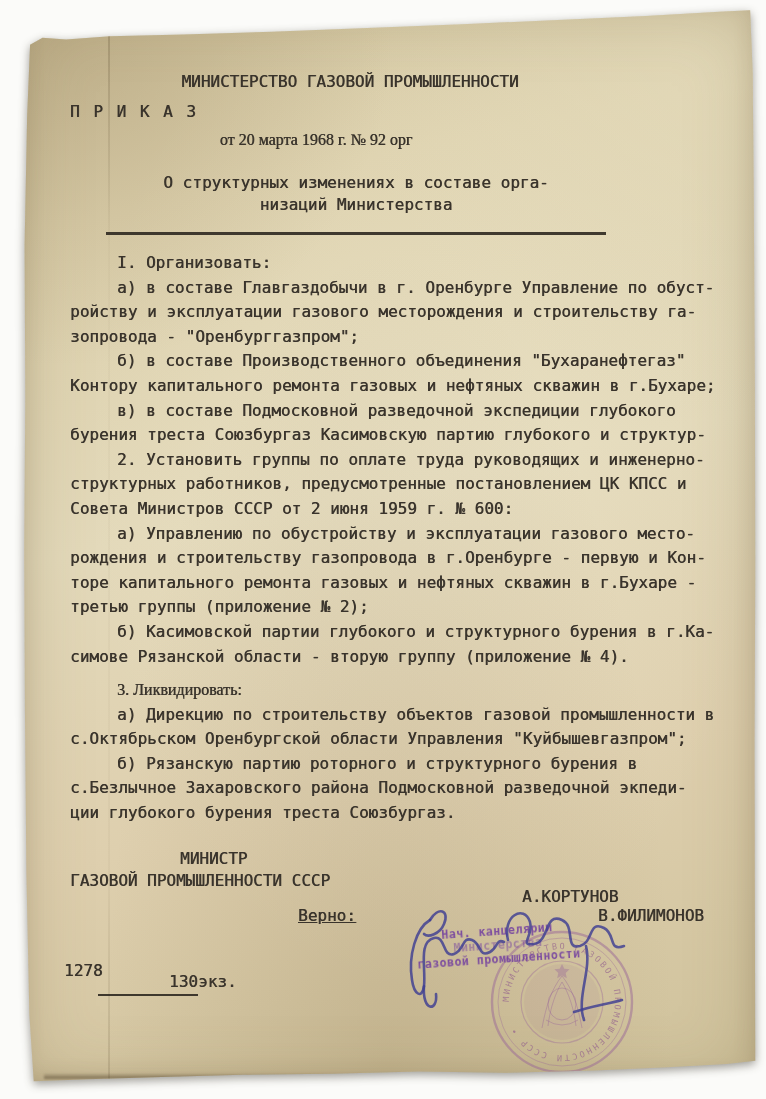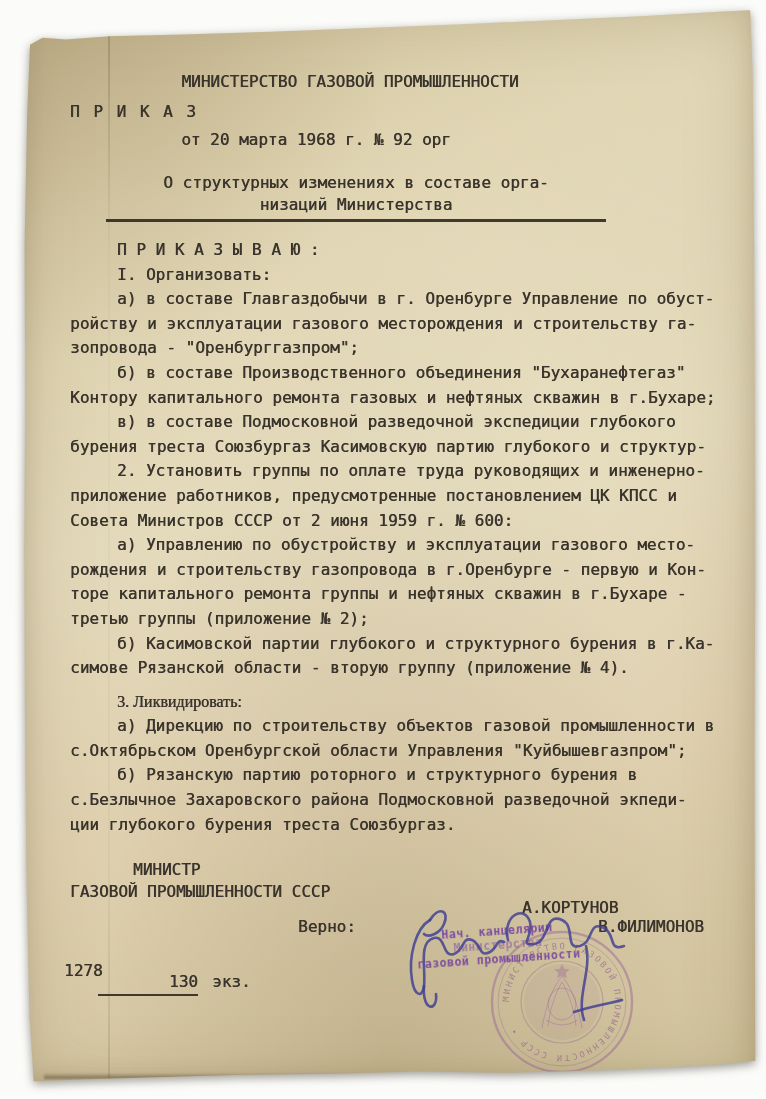--- a/index.html
+++ b/index.html
@@ -21,39 +21,39 @@
       96% 97.6%,88% 97.9%,78% 98.2%,66% 98.4%,54% 98.3%,42% 98.5%,30% 98.6%,19% 98.8%,
       9% 99.0%,1.6% 99.2%,1.0% 93%,.6% 80%,.4% 65%,.3% 50%,.45% 36%,.35% 22%,.7% 10%);}
   .paper::after{content:"";position:absolute;left:3%;right:2%;bottom:1%;height:6px;
     background:linear-gradient(to bottom,transparent,rgba(60,45,25,.5));filter:blur(1px);}
   .crease-v{position:absolute;left:86px;top:0;bottom:0;width:2px;
     background:linear-gradient(to bottom,rgba(110,95,65,.35),rgba(110,95,65,.04) 22%,rgba(110,95,65,.05) 80%,rgba(110,95,65,.22));}
   .typ{color:#39332b;text-shadow:.5px 0 .6px rgba(53,48,42,.85);}
   .content{position:absolute;left:48px;top:0;width:656px;font-size:16px;}
   .h-ministry{margin-top:64px;width:560px;text-align:center;line-height:20px;}
   .h-order{margin-top:10px;width:560px;line-height:20px;letter-spacing:2px;}
-  .h-date{margin-top:8px;width:492px;text-align:center;line-height:20px;}
+  .h-date{margin-top:8px;width:492px;text-align:center;line-height:20px;font-family:Liberation Serif, serif;}
   .h-subject{margin-top:22px;margin-left:36px;width:500px;text-align:center;line-height:22px;
-    border-bottom:3px solid rgba(45,40,32,.9);padding-bottom:3px;}
+    border-bottom:3px solid rgba(45,40,32,.9);padding-bottom:16px;}
   .bodytext{margin-top:16px;}
   .line{line-height:24.6px;white-space:nowrap;}
   .line.ind{text-indent:47px;}
   .line.gap{margin-top:9px;font-family:Liberation Serif, serif;}
   .minister{margin-top:22px;}
-  .m1{margin-left:63px;line-height:21px;}
+  .m1{margin-left:110px;line-height:21px;}
   .m2row{position:relative;margin-top:1px;line-height:21px;}
   .m-name{position:absolute;left:452px;top:16px;}
-  .certrow{position:relative;margin-top:15px;line-height:20px;}
+  .certrow{position:relative;margin-top:15px;line-height:20px;text-decoration:underline;}
   .cert-label{margin-left:228px;}
   .cert-name{position:absolute;left:528px;top:0;}
   .f-number{position:absolute;left:42px;top:953px;font-size:16px;}
   .f-copies{position:absolute;left:76px;top:964px;font-size:16px;}
   .f-underline{display:inline-block;width:100px;text-align:right;
     border-bottom:2.5px solid rgba(45,40,32,.9);padding-bottom:3px;}
-  .f-ekz{margin-left:14px;}
+  .f-ekz{}
   .stamp{position:absolute;left:388px;top:916px;width:176px;transform:rotate(-4deg);
     color:rgba(111,58,160,.85);font-size:11.5px;font-weight:bold;line-height:14px;
     text-align:center;filter:blur(.3px);letter-spacing:.5px;}
   .stamp .s2{opacity:.55;}
   .seal-svg{position:absolute;left:454px;top:908px;}
   .sig-svg{position:absolute;left:356px;top:886px;}
 </style>
 </head>
 <body>
 
@@ -65,35 +65,34 @@
       <div class="content typ">
         <div class="h-ministry">МИНИСТЕРСТВО ГАЗОВОЙ ПРОМЫШЛЕННОСТИ</div>
         <div class="h-order">П Р И К А З</div>
         <div class="h-date">от 20 марта 1968 г. № 92 орг</div>
         <div class="h-subject">
           <div>О структурных изменениях в составе орга-</div>
           <div>низаций Министерства</div>
         </div>
 
         <div class="bodytext">
-          <div class="line ind">П Р И К А З Ы В А Ю :</div>
           <div class="line ind">I. Организовать:</div>
           <div class="line ind">а) в составе Главгаздобычи в г. Оренбурге Управление по обуст-</div>
           <div class="line">ройству и эксплуатации газового месторождения и строительству га-</div>
           <div class="line">зопровода - "Оренбурггазпром";</div>
           <div class="line ind">б) в составе Производственного объединения "Бухаранефтегаз"</div>
           <div class="line">Контору капитального ремонта газовых и нефтяных скважин в г.Бухаре;</div>
           <div class="line ind">в) в составе Подмосковной разведочной экспедиции глубокого</div>
           <div class="line">бурения треста Союзбургаз Касимовскую партию глубокого и структур-</div>
           <div class="line ind">2. Установить группы по оплате труда руководящих и инженерно-</div>
-          <div class="line">приложение работников, предусмотренные постановлением ЦК КПСС и</div>
+          <div class="line">структурных работников, предусмотренные постановлением ЦК КПСС и</div>
           <div class="line">Совета Министров СССР от 2 июня 1959 г. № 600:</div>
           <div class="line ind">а) Управлению по обустройству и эксплуатации газового место-</div>
           <div class="line">рождения и строительству газопровода в г.Оренбурге - первую и Кон-</div>
-          <div class="line">торе капитального ремонта группы и нефтяных скважин в г.Бухаре -</div>
+          <div class="line">торе капитального ремонта газовых и нефтяных скважин в г.Бухаре -</div>
           <div class="line">третью группы (приложение № 2);</div>
           <div class="line ind">б) Касимовской партии глубокого и структурного бурения в г.Ка-</div>
           <div class="line">симове Рязанской области - вторую группу (приложение № 4).</div>
           <div class="line ind gap">3. Ликвидировать:</div>
           <div class="line ind">а) Дирекцию по строительству объектов газовой промышленности в</div>
           <div class="line">с.Октябрьском Оренбургской области Управления "Куйбышевгазпром";</div>
           <div class="line ind">б) Рязанскую партию роторного и структурного бурения в</div>
           <div class="line">с.Безлычное Захаровского района Подмосковной разведочной экпеди-</div>
           <div class="line">ции глубокого бурения треста Союзбургаз.</div>
         </div>

